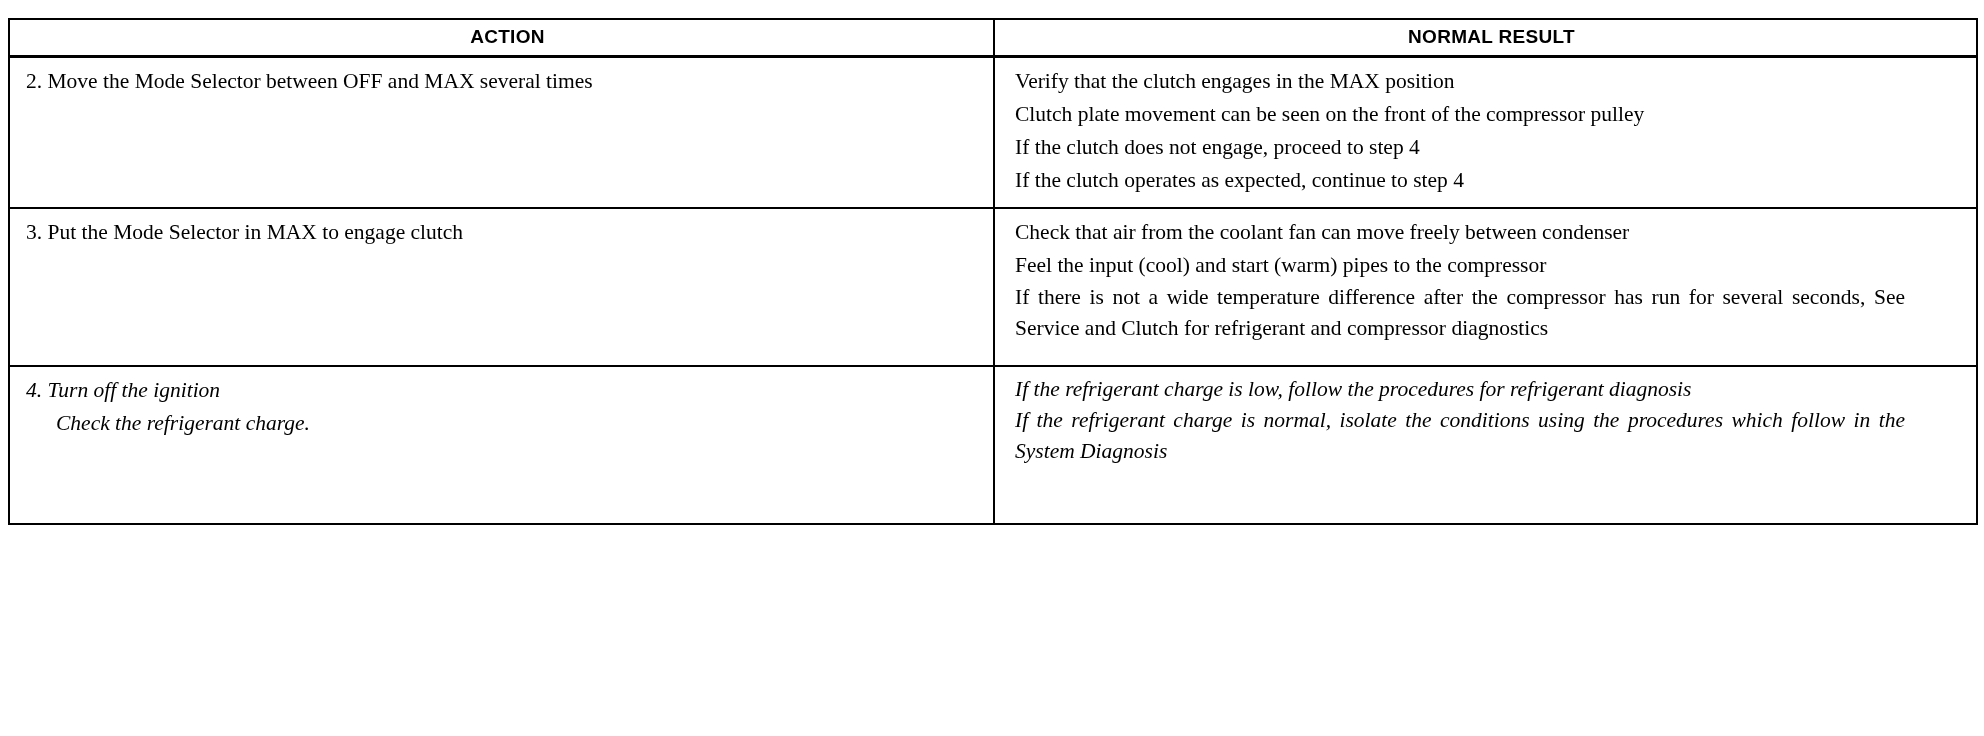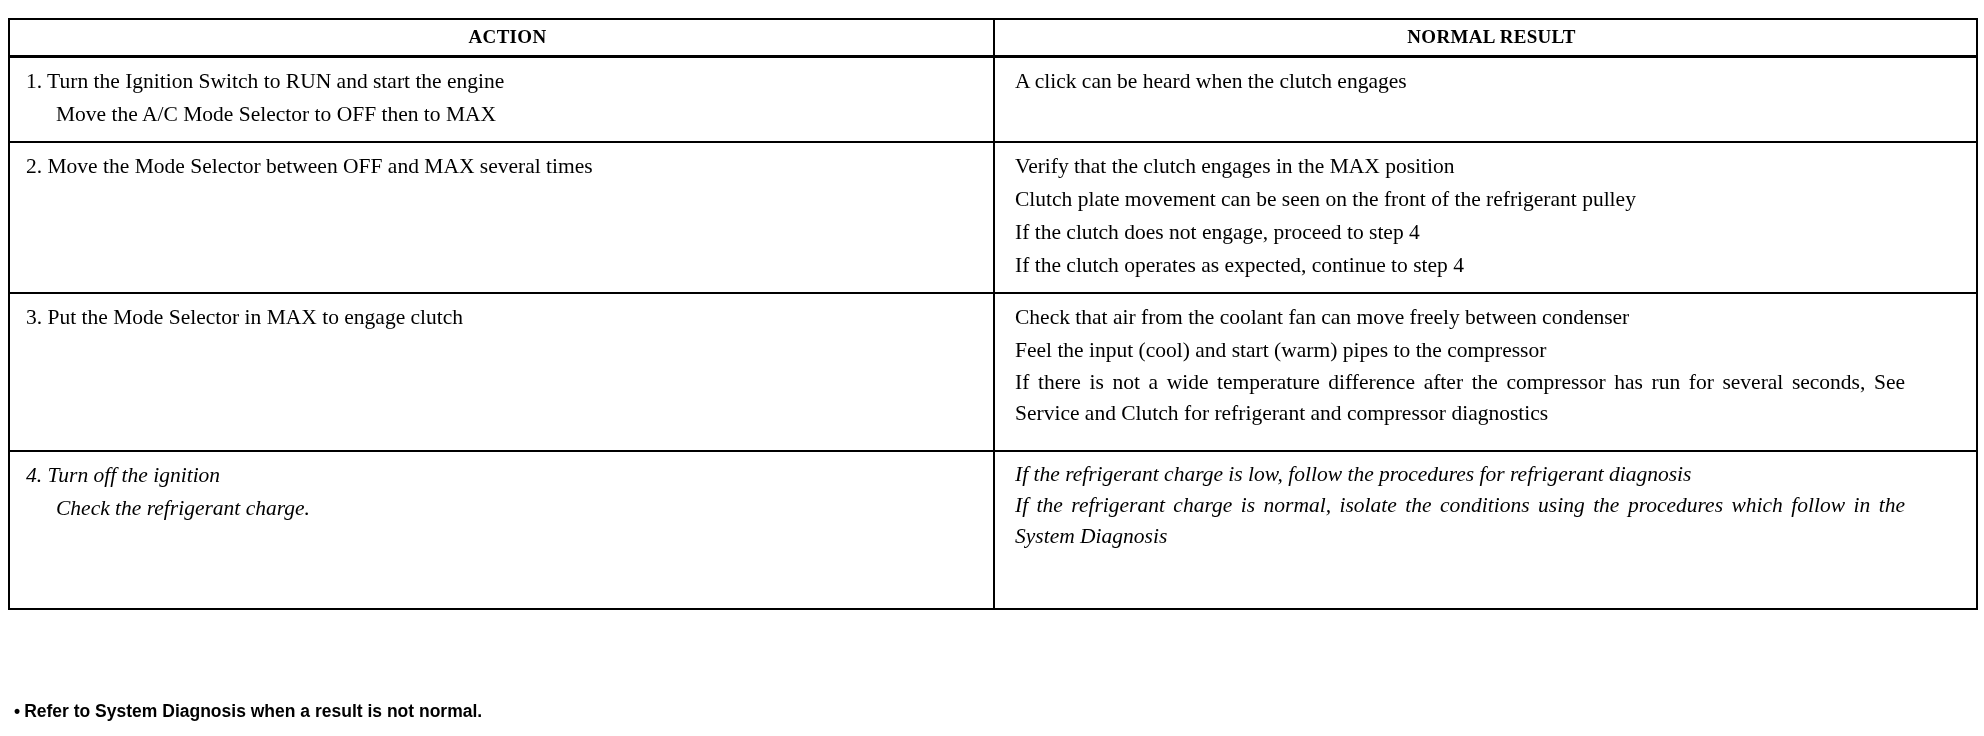--- a/index.html
+++ b/index.html
@@ -44,21 +44,21 @@
     vertical-align: top;
     padding: 0;
     background: #ffffff;
   }
 
   
   .diag-table thead th {
     height: 29px;
     text-align: center;
     vertical-align: middle;
-    font-family: Liberation Serif, serif;
+    font-family: Liberation Sans, sans-serif;
     font-weight: bold;
     font-size: 19px;
     letter-spacing: 0.3px;
     padding: 2px 0 4px 12px;
     border-bottom-width: 3px;
   }
 
   
   .cell-inner {
     padding: 7px 14px 10px 14px;
@@ -120,44 +120,31 @@
       <col class="col-result">
     </colgroup>
     <thead>
       <tr>
         <th>ACTION</th>
         <th>NORMAL RESULT</th>
       </tr>
     </thead>
     <tbody>
 
-      <tr class="row-1">
-        <td>
-          <div class="cell-inner left-cell">
-            <div class="line">1. Turn the Ignition Switch to RUN and start the engine</div>
-            <div class="line indent">Move the A/C Mode Selector to OFF then to MAX</div>
-          </div>
-        </td>
-        <td>
-          <div class="cell-inner right-cell">
-            <div class="line">A click can be heard when the clutch engages</div>
-          </div>
-        </td>
-      </tr>
 
       <tr class="row-2">
         <td>
           <div class="cell-inner left-cell">
             <div class="line">2. Move the Mode Selector between OFF and MAX several times</div>
           </div>
         </td>
         <td>
           <div class="cell-inner right-cell">
             <div class="line">Verify that the clutch engages in the MAX position</div>
-            <div class="line">Clutch plate movement can be seen on the front of the refrigerant pulley</div>
+            <div class="line">Clutch plate movement can be seen on the front of the compressor pulley</div>
             <div class="line">If the clutch does not engage, proceed to step 4</div>
             <div class="line">If the clutch operates as expected, continue to step 4</div>
           </div>
         </td>
       </tr>
 
       <tr class="row-3">
         <td>
           <div class="cell-inner left-cell">
             <div class="line">3. Put the Mode Selector in MAX to engage clutch</div>
@@ -183,17 +170,14 @@
           <div class="cell-inner right-cell">
             <div class="line just">If the refrigerant charge is low, follow the procedures for refrigerant diagnosis</div>
             <div class="line just">If the refrigerant charge is normal, isolate the conditions using the procedures which follow in the System Diagnosis</div>
           </div>
         </td>
       </tr>
 
     </tbody>
   </table>
 
-  <div class="footnote">
-    <span class="bullet-glyph">•</span><span>Refer to System Diagnosis when a result is not normal.</span>
-  </div>
 
 </div>
 
 </body></html>

